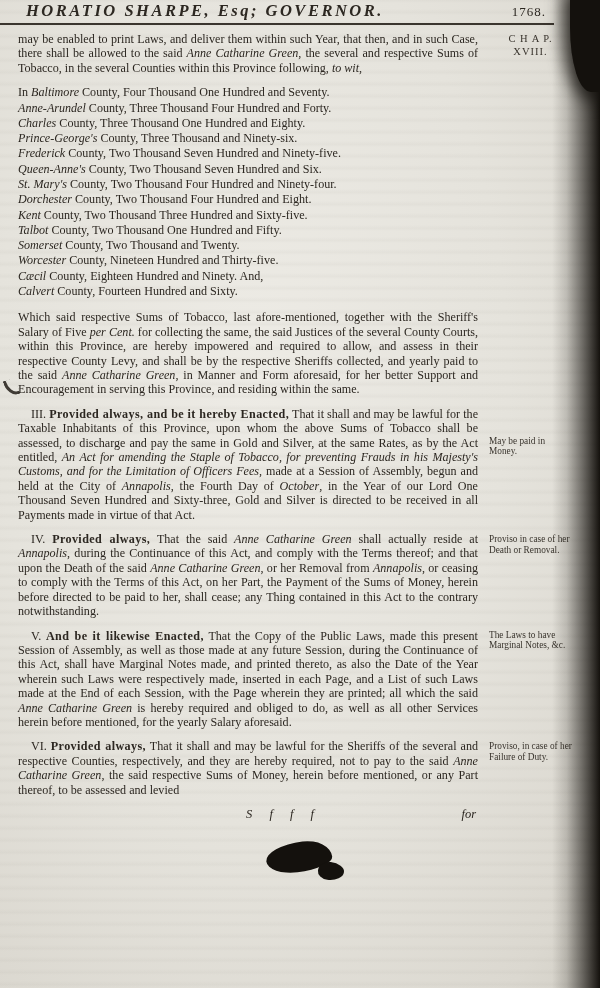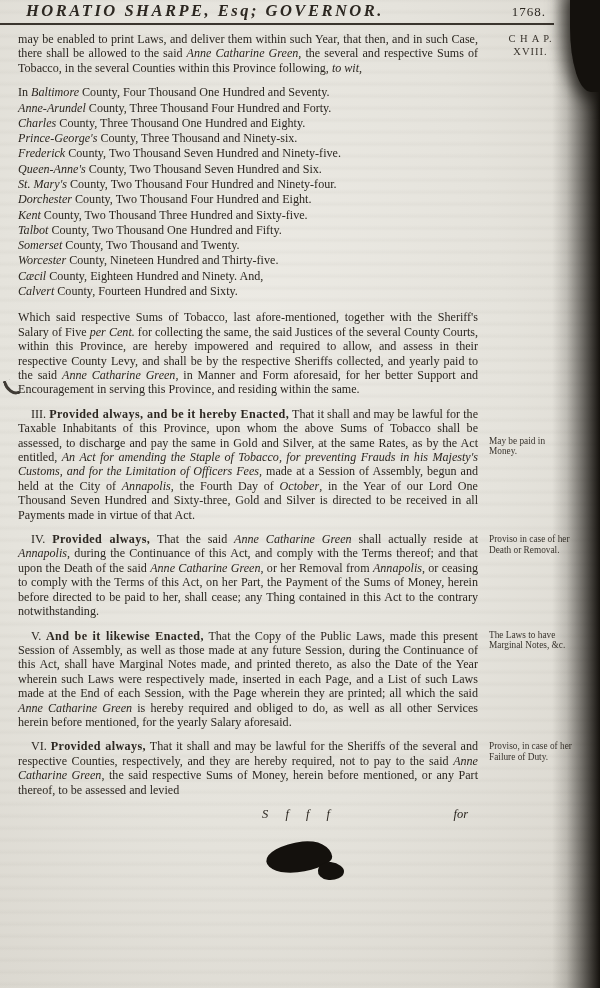--- a/index.html
+++ b/index.html
@@ -90,22 +90,22 @@
   .sec-iii .sec-note { padding-top: 29px; }
   .sec-iv  .sec-note { padding-top: 2px; }
   .sec-v   .sec-note { padding-top: 1px; }
   .sec-vi  .sec-note { padding-top: 2px; }
 
   .footer {
     position: relative;
     width: 460px; height: 18px; margin-top: 2px;
     font-size: 12.5px;
   }
-  .sig { position: absolute; left: 228px; letter-spacing: 7px; font-style: italic; margin-left: 16px; }
-  .catchword { position: absolute; right: 10px; font-style: italic; }
+  .sig { position: absolute; left: 228px; letter-spacing: 7px; font-style: italic; }
+  .catchword { position: absolute; right: 2px; font-style: italic; }
 
   
   .ink-blot {
     position: absolute; left: 266px; top: 842px;
     width: 66px; height: 30px;
     background: #14110d;
     border-radius: 58% 42% 55% 45% / 52% 62% 38% 48%;
     transform: rotate(-7deg);
     z-index: 4;
   }

